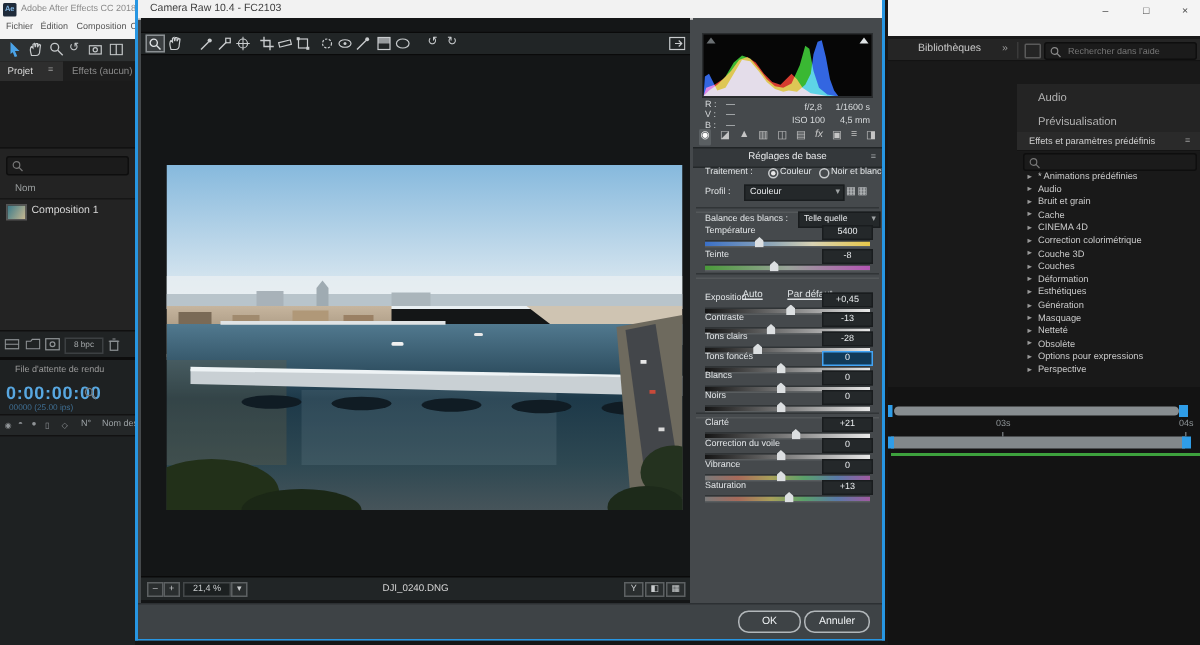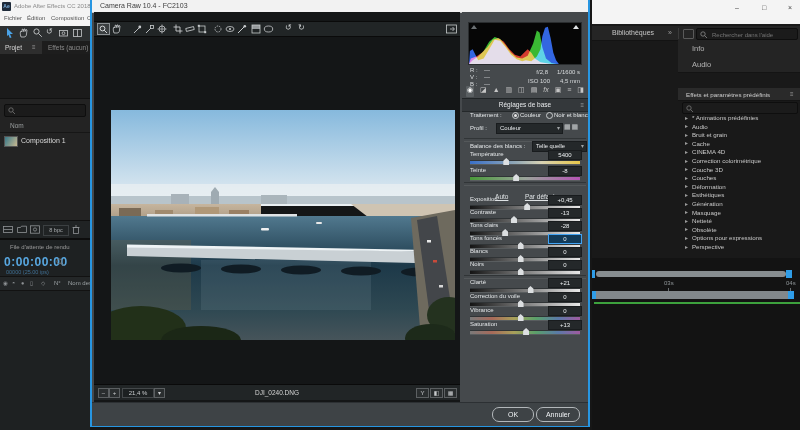--- a/index.html
+++ b/index.html
@@ -189,25 +189,25 @@
       <span class="ab" style="left:86px;top:2px;width:1px;height:11px;background:#3a3a3a;"></span>
       <span class="ab" style="left:91px;top:3px;width:9px;height:8px;border:1px solid #5a5a5a;border-radius:1px;"></span>
       <span class="ab searchbox" style="left:104px;top:2px;width:100px;height:10px;">
         <svg class="ab" style="left:3px;top:1.5px;" width="8" height="8">
             <circle cx="3" cy="3" r="2.2" fill="none" stroke="#8a8a8a" stroke-width="0.8"></circle>
             <line x1="4.6" y1="4.6" x2="7" y2="7" stroke="#8a8a8a" stroke-width="0.8"></line>
           </svg>
         <input class="ab" style="left: 13px; top: 0px; width: 84px; height: 10px; background: transparent; border: none; color: rgb(187, 187, 187); font-size: 6px; font-family: &quot;Liberation Sans&quot;, sans-serif; outline: none;" placeholder="Rechercher dans l'aide">
       </span>
     </div>
-    <div class="ab dock-row" style="left:86px;top:16px;width:122px;height:16px;">
-      <span class="tx f75" style="left:14px;top:4px;">Info</span>
-      </div>
     <div class="ab dock-row" style="left:86px;top:32px;width:122px;height:16px;">
       <span class="tx f75" style="left:14px;top:4px;">Audio</span>
+      </div>
+    <div class="ab dock-row" style="left:86px;top:48px;width:122px;height:16px;">
+      <span class="tx f75" style="left:14px;top:4px;">Prévisualisation</span>
       </div>
     <div class="ab dock-row" style="left:86px;top:64px;width:122px;height:12px;background:#2a2a2a;">
       <span class="tx f62" style="left:8px;top:3px;color:#cfcfcf;">Effets et paramètres prédéfinis</span>
       <span class="tx f6" style="left:112px;top:3px;color:#9a9a9a;">≡</span>
       </div>
     <div class="ab searchbox" style="left:90px;top:78px;width:114px;height:10px;">
       <svg class="ab" style="left:3px;top:1.5px;" width="8" height="8">
           <circle cx="3" cy="3" r="2.2" fill="none" stroke="#777" stroke-width="0.8"></circle>
           <line x1="4.6" y1="4.6" x2="7" y2="7" stroke="#777" stroke-width="0.8"></line>
         </svg>

